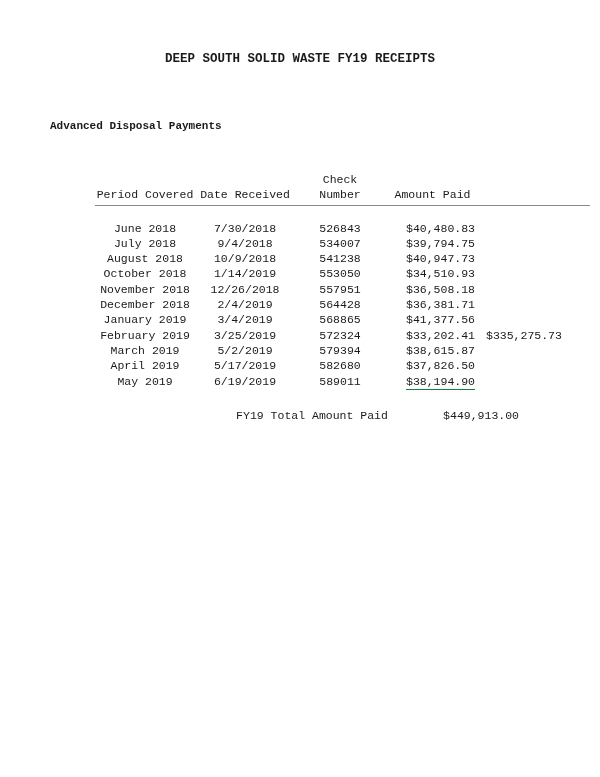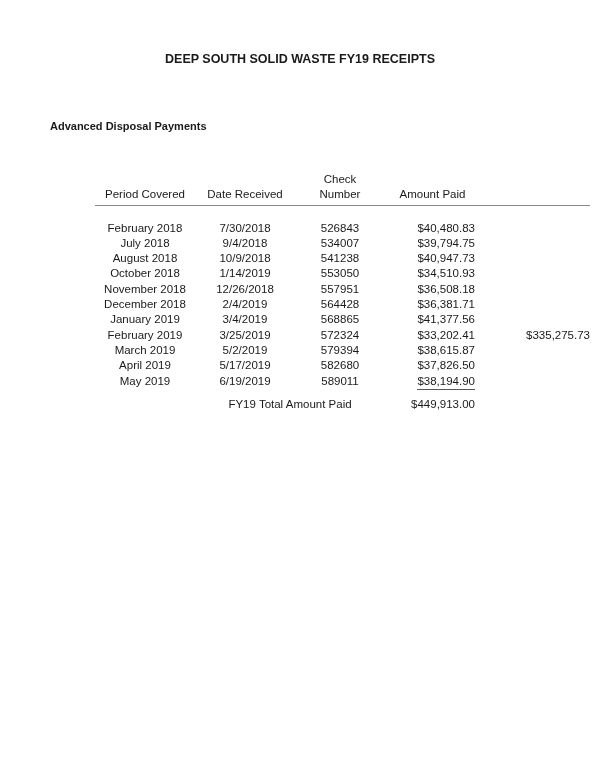--- a/index.html
+++ b/index.html
@@ -1,21 +1,21 @@
 <!DOCTYPE html>
 <html><head>
 <meta charset="utf-8">
 <style>
   html, body { margin: 0; padding: 0; background: #ffffff; }
   .page {
     position: relative;
     width: 600px;
     height: 546px;
     background: #ffffff;
-    font-family: Liberation Sans, sans-serif;
+    font-family: Liberation Mono, monospace;
     color: #1a1a1a;
     overflow: hidden;
   }
   .doc-title {
     position: absolute;
     top: 52px;
     left: 0;
     width: 600px;
     text-align: center;
     font-weight: 700;
@@ -43,27 +43,28 @@
   }
   .hcell { text-align: center; line-height: 15.3px; }
   .body { margin-top: 15px; }
   .row {
     display: grid;
     grid-template-columns: 100px 100px 90px 95px 110px;
     line-height: 15.3px;
   }
   .period, .date, .check { text-align: center; }
   .amount { text-align: right; padding-right: 5px; }
-  .note { text-align: right; padding-left: 6px; white-space: nowrap; }
+  .note { text-align: left; padding-left: 6px; white-space: nowrap; }
   .underlined { display: inline-block; border-bottom: 1px solid #15803d; }
   .total-row {
     display: grid;
     grid-template-columns: 100px 190px 95px;
-    margin-top: 7px;
+    margin-top: 18px;
     line-height: 15.3px;
+    gap: 22px;
   }
   .total-label { grid-column: 2; text-align: center; }
   .total-row .amount { grid-column: 3; }
 </style>
 </head>
 <body>
 
 <div class="page">
 
   <div class="doc-title">DEEP SOUTH SOLID WASTE FY19 RECEIPTS</div>
@@ -77,21 +78,21 @@
       <div class="hcell">Date Received</div>
       <div class="hcell">
         <div>Check</div>
         <div>Number</div>
       </div>
       <div class="hcell">Amount Paid</div>
     </div>
 
     <div class="body">
   <div class="row">
-    <div class="period">February 2018</div>
+    <div class="period">June 2018</div>
     <div class="date">7/30/2018</div>
     <div class="check">526843</div>
     <div class="amount">
       <span class="amount-text">$40,480.83</span>
     </div>
     <div class="note"></div>
   </div>
 
   <div class="row">
     <div class="period">July 2018</div>

